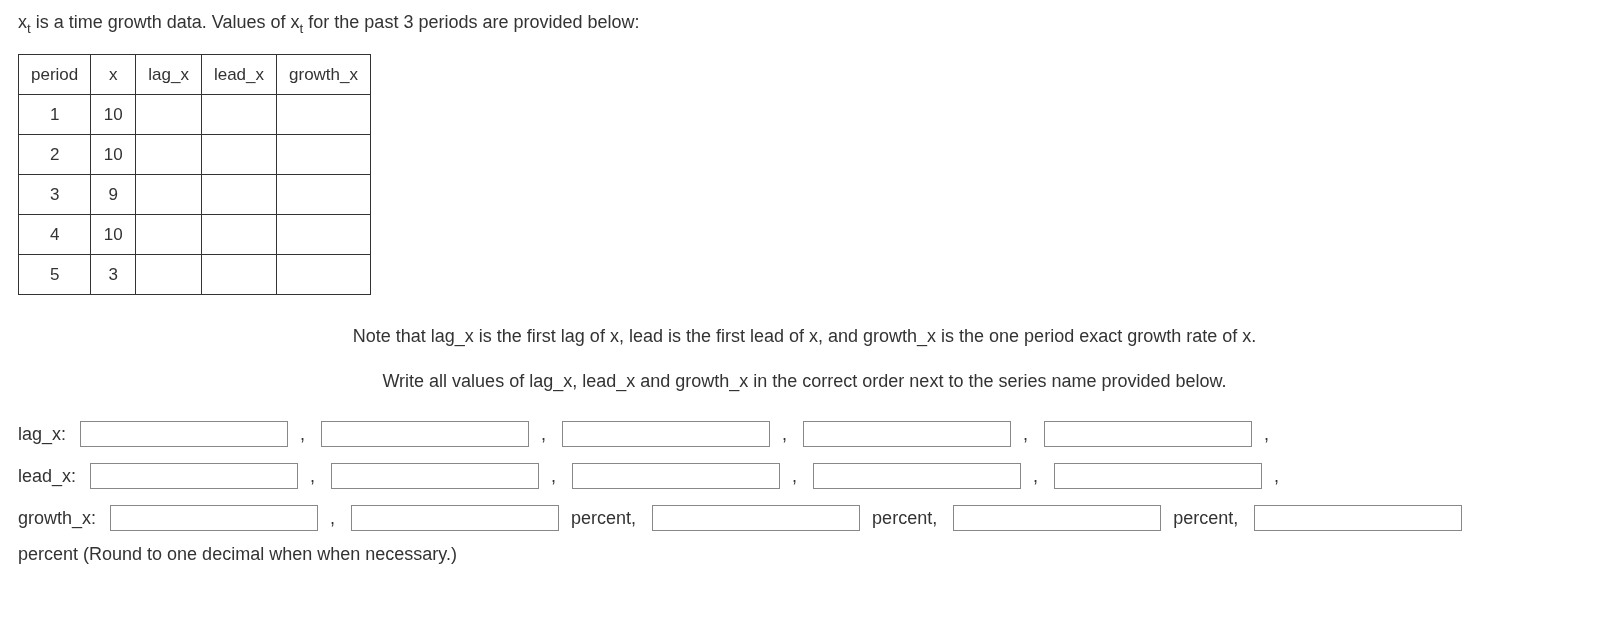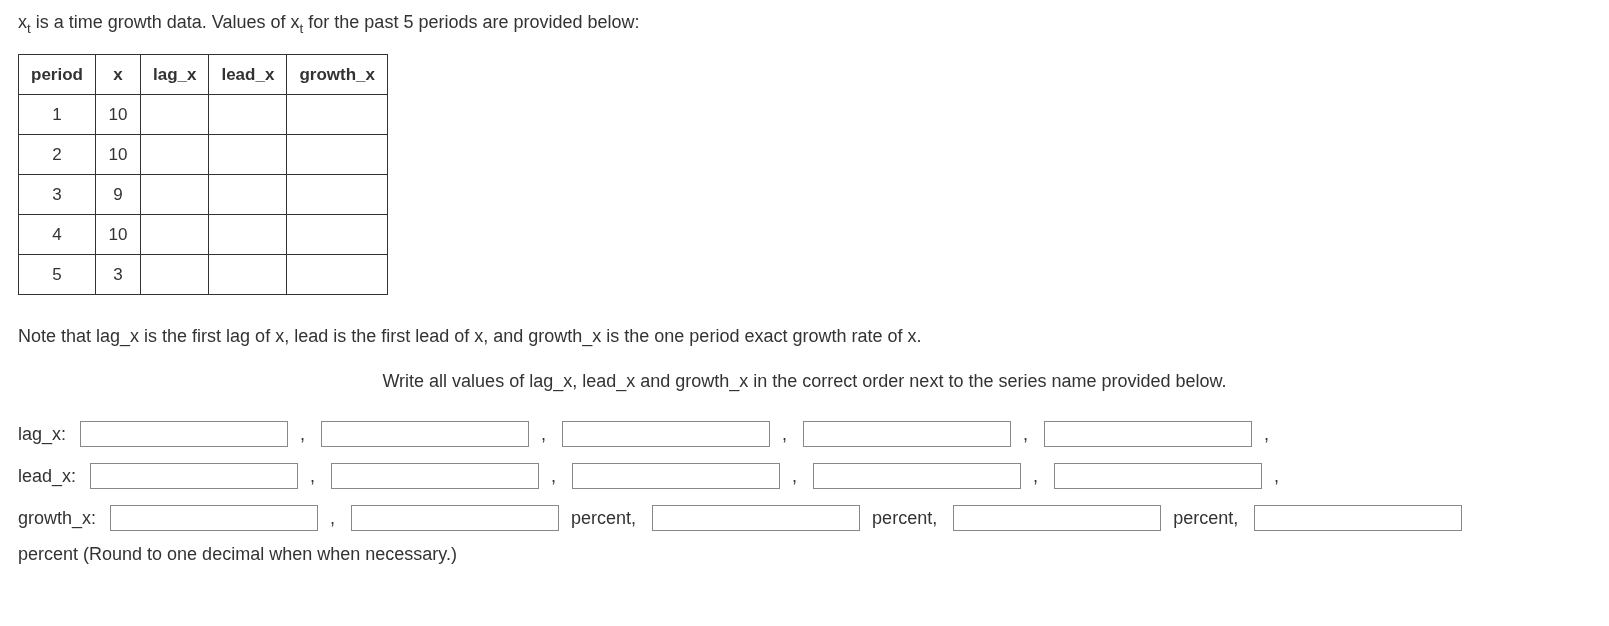--- a/index.html
+++ b/index.html
@@ -30,28 +30,29 @@
     table.data-table th,
     table.data-table td {
       border: 1px solid #333;
       padding: 6px 12px;
       text-align: center;
       font-size: 17px;
       min-width: 45px;
       height: 40px;
     }
     table.data-table th {
-      font-weight: bold;
+      font-weight: normal;
     }
     table.data-table td.wide {
       min-width: 60px;
     }
     .note {
       margin-bottom: 18px;
       line-height: 1.5;
+      text-align: center;
     }
     .instr {
       margin-bottom: 26px;
       line-height: 1.5;
       text-align: center;
     }
     .row {
       display: flex;
       flex-wrap: wrap;
       align-items: baseline;
@@ -77,21 +78,21 @@
     }
     .footer-note {
       margin-top: -6px;
       line-height: 1.5;
     }
   </style>
 </head>
 <body>
 
 <p class="intro">
-  <span>x</span><span class="sub">t</span><span> is a time growth data. Values of x</span><span class="sub">t</span><span> for the past 5 periods are provided below:</span>
+  <span>x</span><span class="sub">t</span><span> is a time growth data. Values of x</span><span class="sub">t</span><span> for the past 3 periods are provided below:</span>
 </p>
 
 <table class="data-table">
   <thead>
     <tr>
       <th>period</th>
       <th>x</th>
       <th>lag_x</th>
       <th>lead_x</th>
       <th>growth_x</th>

